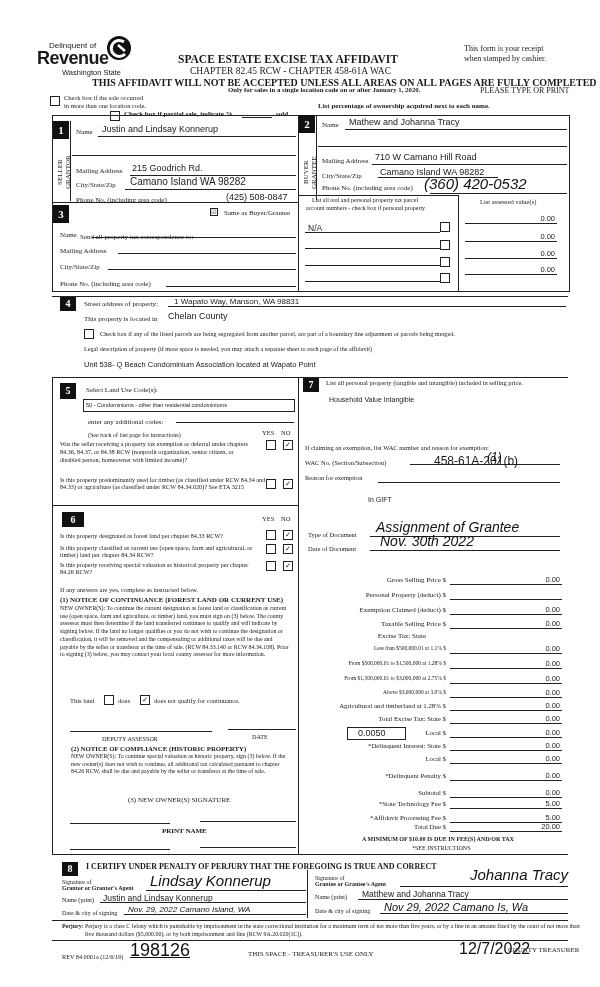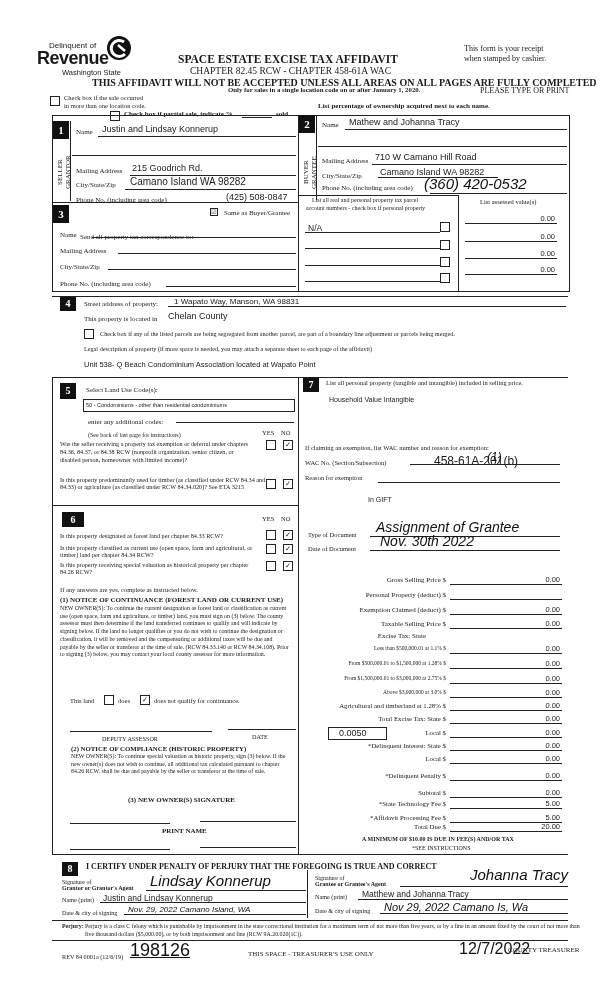--- a/index.html
+++ b/index.html
@@ -185,21 +185,21 @@
 <div class="cb" style="left:104px;top:695px;"></div>
 <div class="lbl" style="left:118px;top:697px;font-size:6.5px;">does</div>
 <div class="cb" style="left:140px;top:695px;">✓</div>
 <div class="lbl" style="left:154px;top:697px;font-size:6.5px;">does not qualify for continuance.</div>
 <div class="line" style="left:70px;top:731px;width:142px;"></div>
 <div class="line" style="left:228px;top:729px;width:68px;"></div>
 <div class="lbl" style="left:102px;top:735px;font-size:6.2px;">DEPUTY ASSESSOR</div>
 <div class="lbl" style="left:252px;top:733px;font-size:6.2px;">DATE</div>
 <div class="lbl" style="left:71px;top:745px;font-size:6.8px;font-weight:bold;">(2) NOTICE OF COMPLIANCE (HISTORIC PROPERTY)</div>
 <div class="para" style="left:71px;top:753px;width:222px;font-size:5.9px;line-height:7.7px;">NEW OWNER(S): To continue special valuation as historic property, sign (3) below. If the new owner(s) does not wish to continue, all additional tax calculated pursuant to chapter 84.26 RCW, shall be due and payable by the seller or transferor at the time of sale.</div>
-<div class="lbl" style="left:128px;top:796px;font-size:7px;font-weight:bold;">(3) NEW OWNER(S) SIGNATURE</div>
+<div class="lbl" style="left:128px;top:796px;font-size:7px;font-weight:normal;">(3) NEW OWNER(S) SIGNATURE</div>
 <div class="line" style="left:70px;top:823px;width:100px;"></div>
 <div class="line" style="left:200px;top:821px;width:96px;"></div>
 <div class="lbl" style="left:162px;top:827px;font-size:7px;font-weight:bold;">PRINT NAME</div>
 <div class="line" style="left:70px;top:849px;width:100px;"></div>
 <div class="line" style="left:200px;top:847px;width:96px;"></div>
 
 <div class="num" style="left:303px;top:378px;width:16px;height:14px;font-size:10px;line-height:14px;">7</div>
 <div class="lbl" style="left:326px;top:379px;font-size:6.5px;">List all personal property (tangible and intangible) included in selling price.</div>
 <div class="val" style="left:329px;top:396px;font-size:7px;">Household Value Intangible</div>
 <div class="lbl" style="left:305px;top:444px;font-size:6.5px;">If claiming an exemption, list WAC number and reason for exemption:</div>
@@ -306,21 +306,21 @@
       <div class="line" style="left: 450px; top: 822px; width: 112px;"></div>
       <div class="amt" style="left: 480px; top: 813px; width: 80px;">5.00</div>
     </div>
     <div>
       <div class="lbl rt" style="right: 154px; top: 823px; font-size: 6.8px;">Total Due  $</div>
       <div class="line" style="left: 450px; top: 831px; width: 112px;"></div>
       <div class="amt" style="left: 480px; top: 822px; width: 80px;">20.00</div>
     </div>
   </div>
 
-<div class="box" style="left:328px;top:727px;width:57px;height:11px;">
+<div class="box" style="left:347px;top:727px;width:57px;height:11px;">
   <span class="lbl sans" style="left:10px;top:0px;font-size:9px;">0.0050</span>
 </div>
 
 <div class="lbl" style="left:362px;top:836px;font-size:6px;font-weight:bold;">A MINIMUM OF $10.00 IS DUE IN FEE(S) AND/OR TAX</div>
 <div class="lbl" style="left:412px;top:845px;font-size:6px;">*SEE INSTRUCTIONS</div>
 
 <div class="line" style="left:52px;top:854px;width:516px;"></div>
 <div class="num" style="left:62px;top:862px;width:16px;height:14px;font-size:10px;line-height:14px;">8</div>
 <div class="lbl" style="left:86px;top:862px;font-size:8px;font-weight:bold;">I CERTIFY UNDER PENALTY OF PERJURY THAT THE FOREGOING IS TRUE AND CORRECT</div>
 

